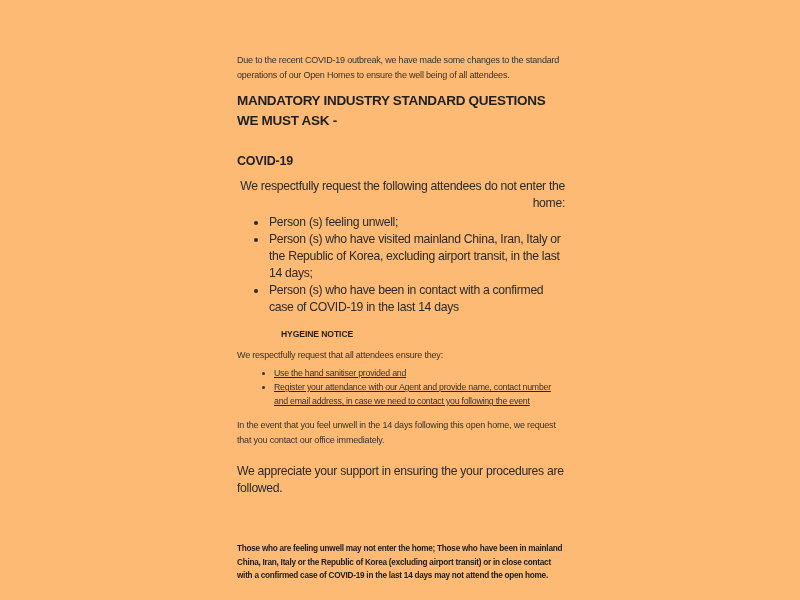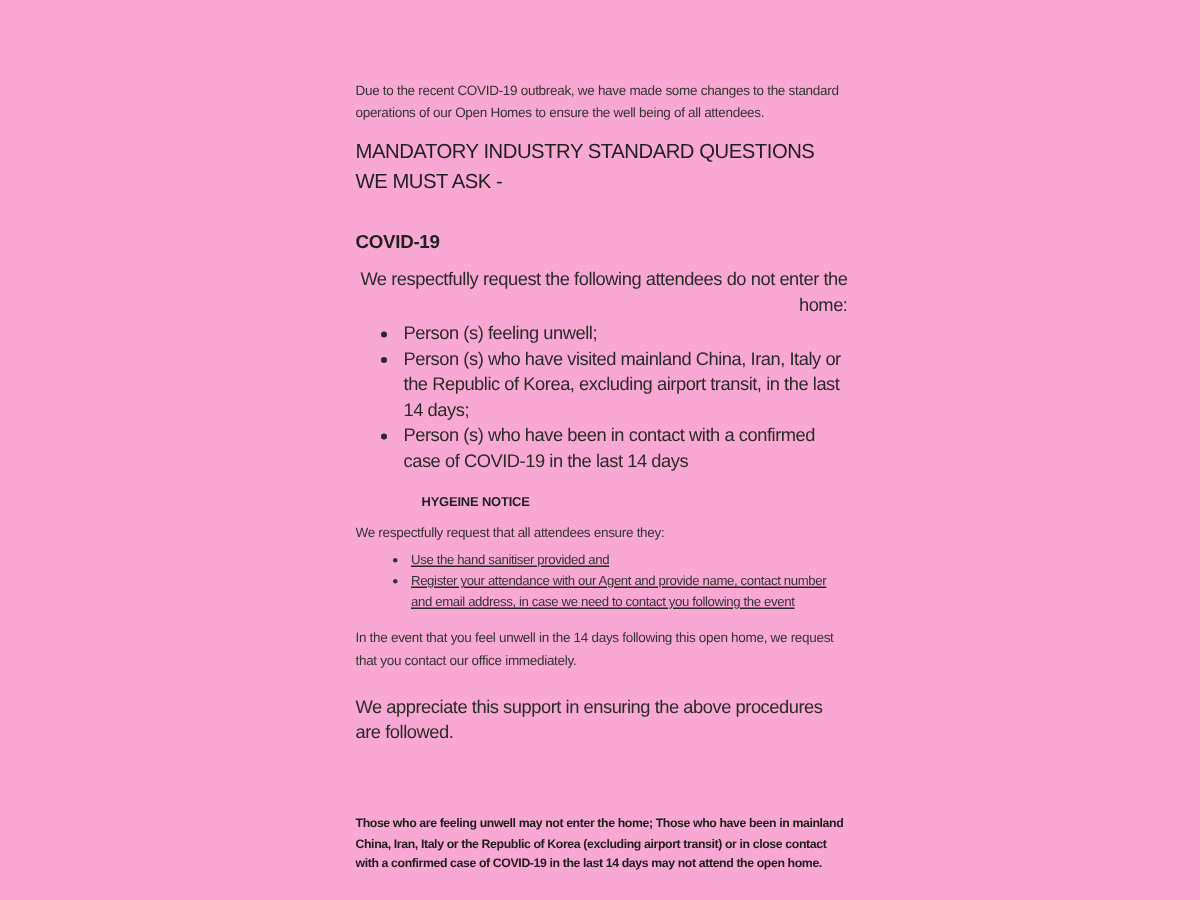--- a/index.html
+++ b/index.html
@@ -11,38 +11,38 @@
     width: 800px;
     height: 600px;
     font-family: "Liberation Sans", sans-serif;
     color: #262626;
     overflow: hidden;
   }
   .canvas {
     position: relative;
     width: 800px;
     height: 600px;
-    background: #f9a8d4;
+    background: #fdba74;
   }
   .block {
     position: absolute;
     left: 237px;
     width: 328px;
   }
   .small-text {
     font-size: 9px;
     line-height: 15px;
     letter-spacing: -0.2px;
     color: #333333;
   }
   .intro          { top: 44px; }
   .main-heading {
     top: 91px;
     font-size: 13.5px;
-    font-weight: 400;
+    font-weight: 700;
     line-height: 20px;
     letter-spacing: -0.3px;
     color: #1f1f1f;
   }
   .covid-heading {
     top: 154px;
     font-size: 12.5px;
     font-weight: 700;
     letter-spacing: -0.2px;
     color: #1f1f1f;
@@ -123,17 +123,17 @@
 
   <div class="block small-bullets">
     <ul>
       <li>Use the hand sanitiser provided and</li>
       <li>Register your attendance with our Agent and provide name, contact number and email address, in case we need to contact you following the event</li>
     </ul>
   </div>
 
   <p class="block small-text event" style="margin:0;">In the event that you feel unwell in the 14 days following this open home, we request that you contact our office immediately.</p>
 
-  <p class="block body-large closing" style="margin:0;">We appreciate this support in ensuring the above procedures are followed.</p>
+  <p class="block body-large closing" style="margin:0;">We appreciate your support in ensuring the your procedures are followed.</p>
 
   <p class="block footer" style="margin:0;">Those who are feeling unwell may not enter the home; Those who have been in mainland China, Iran, Italy or the Republic of Korea (excluding airport transit) or in close contact with a confirmed case of COVID-19 in the last 14 days may not attend the open home.</p>
 
 </div>
 
 </body></html>

